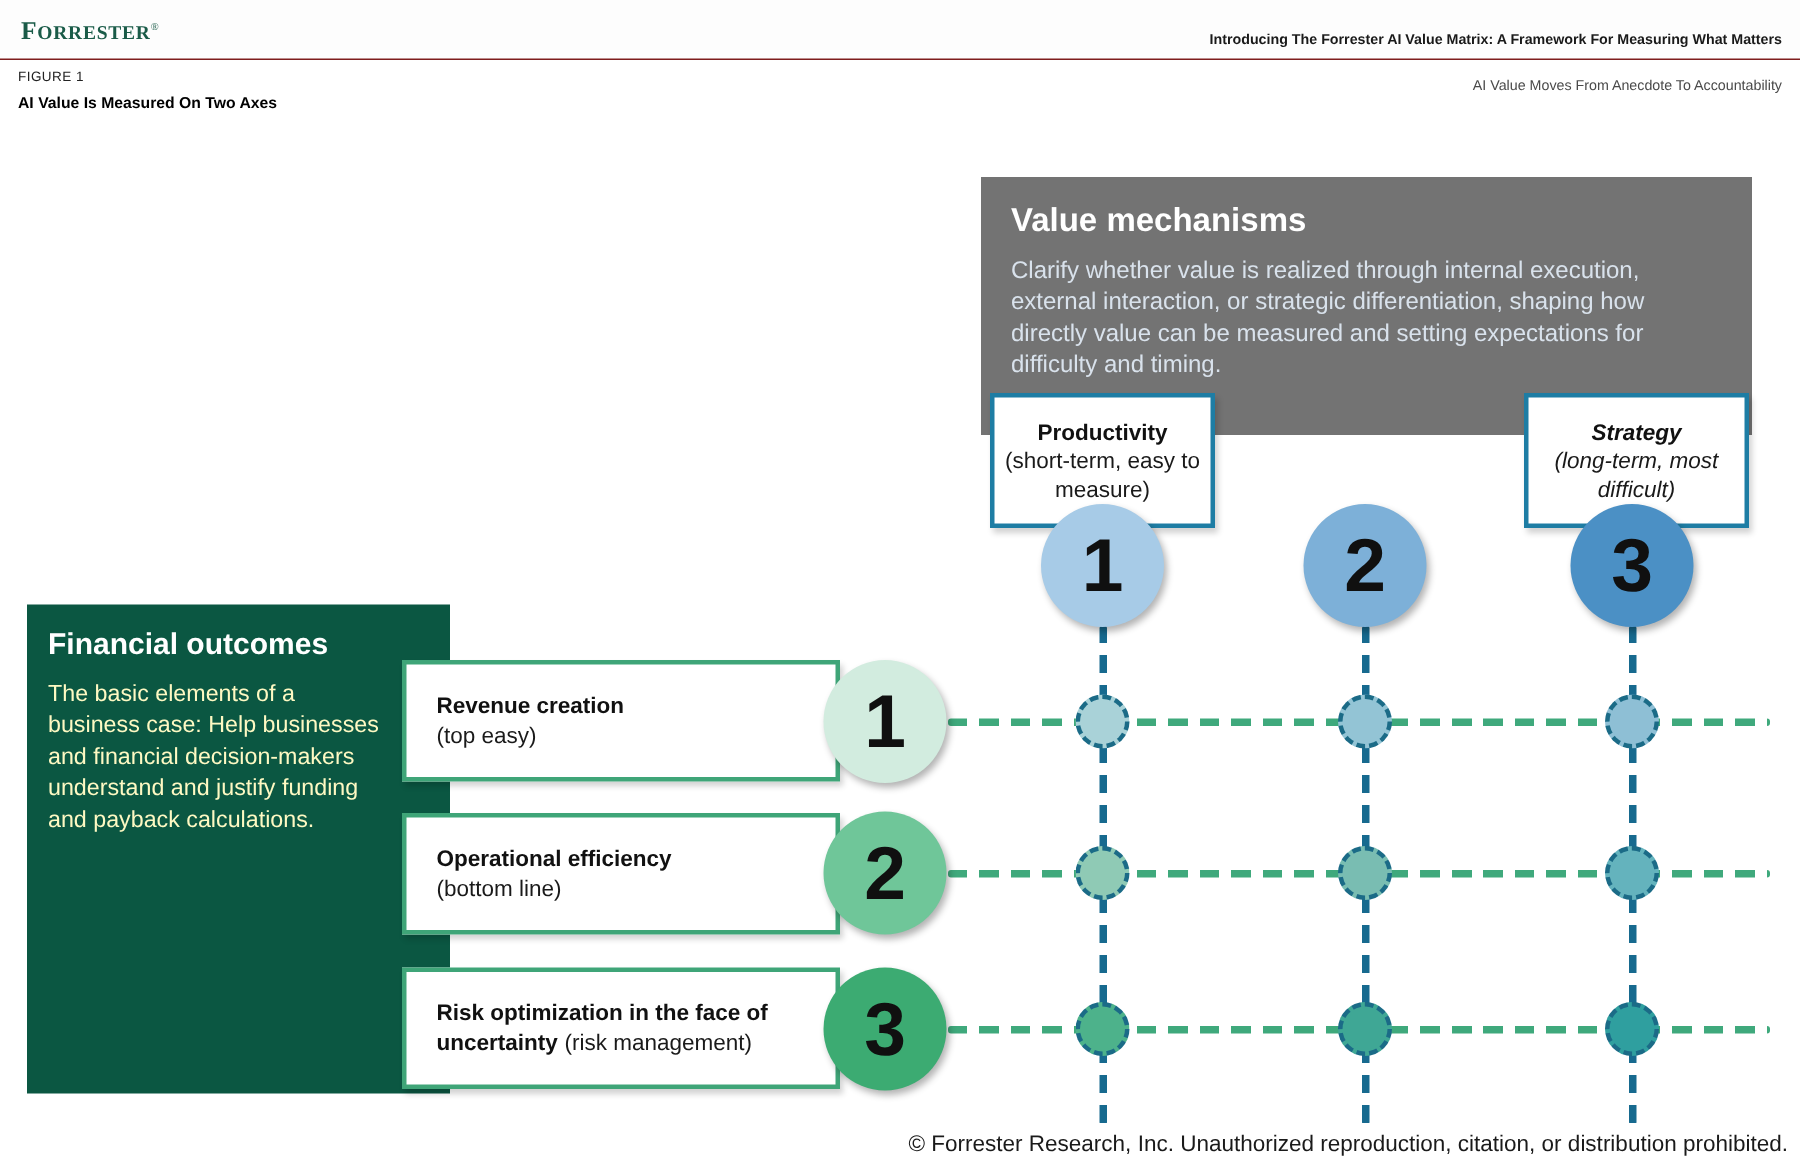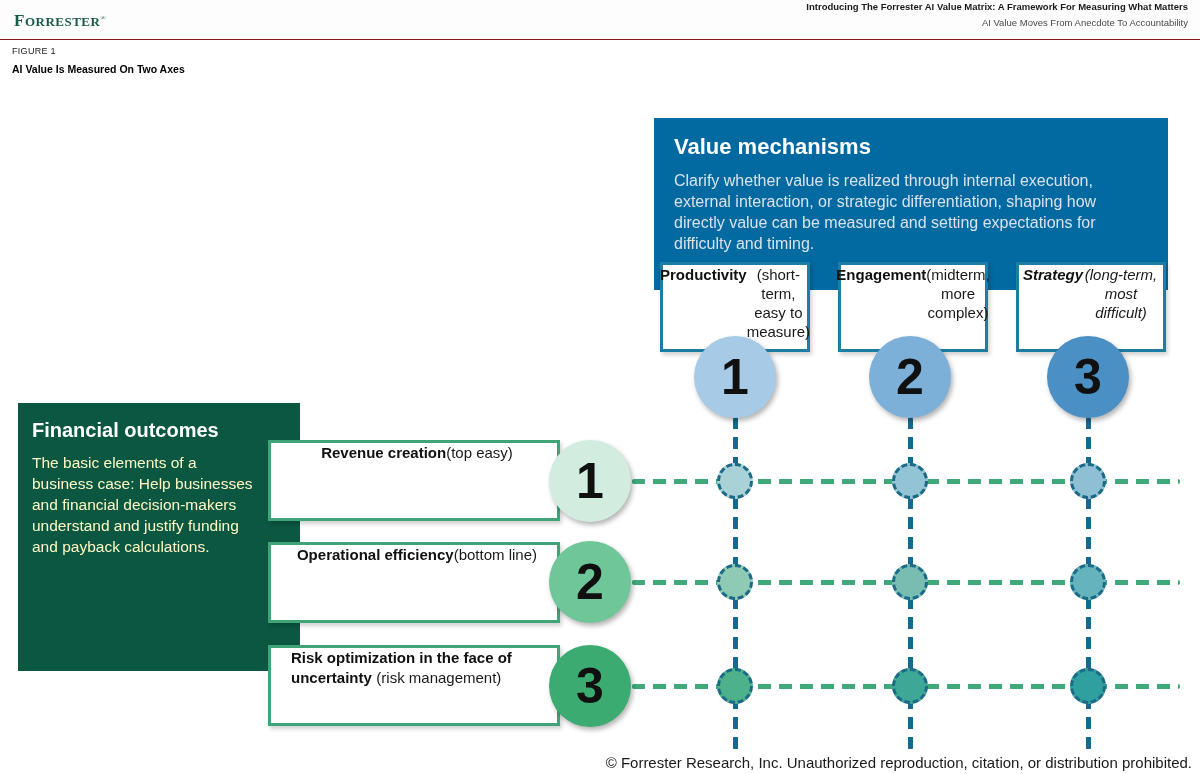--- a/index.html
+++ b/index.html
@@ -7,56 +7,56 @@
         font-family:"Liberation Sans",sans-serif;color:#111;}
 
   
   .topbar{position:absolute;left:0;top:0;width:1200px;height:39px;background:#fdfdfd;
           border-bottom:1px solid #7f1d1d;}
   .logo{position:absolute;left:14px;top:11px;font-family:"Liberation Serif",serif;
         color:#1a5b48;letter-spacing:.5px;white-space:nowrap;}
   .logo-f{font-size:17px;font-weight:bold;}
   .logo-rest{font-size:13px;font-weight:bold;}
   .logo-reg{font-size:7px;vertical-align:super;}
-  .hdr-right{position:absolute;right:12px;top:0;text-align:right;line-height:14px;}
+  .hdr-right{position:absolute;right:12px;top:20px;text-align:right;line-height:14px;}
   .hdr-title{font-size:9.5px;font-weight:bold;color:#1a1a1a;}
-  .hdr-sub{font-size:9.5px;color:#4a4a4a;margin-top:2px;}
+  .hdr-sub{font-size:9.5px;color:#4a4a4a;margin-top:17px;}
 
   .figure-label{position:absolute;left:12px;top:46px;font-size:9px;color:#222;letter-spacing:.3px;}
   .figure-title{position:absolute;left:12px;top:63px;font-size:10.5px;font-weight:bold;color:#000;}
 
   
   .vm-panel{position:absolute;left:654px;top:118px;width:514px;height:172px;
-            background:#0369a1;z-index:1;box-sizing:border-box;padding:14px 20px;}
+            background:#737373;z-index:1;box-sizing:border-box;padding:14px 20px;}
   .vm-title{font-size:22px;font-weight:bold;color:#ffffff;margin:2px 0 10px 0;}
   .vm-desc{font-size:16px;line-height:21px;color:#d9e2ec;width:472px;}
 
   .col-box{position:absolute;top:262px;width:150px;height:90px;background:#ffffff;
            border:3px solid #1e7da4;box-sizing:border-box;z-index:2;
-           display:flex;flex-direction:row;justify-content:center;text-align:center;
+           display:flex;flex-direction:column;justify-content:center;text-align:center;
            box-shadow:2px 3px 4px rgba(0,0,0,.18);padding:0 4px;}
   .col-box-1{left:660px;} .col-box-2{left:838px;} .col-box-3{left:1016px;font-style:italic;}
   .col-title{font-size:15px;font-weight:bold;color:#111;line-height:19px;}
   .col-sub{font-size:15px;color:#1a1a1a;line-height:19px;}
 
   .num-circle{position:absolute;width:82px;height:82px;border-radius:50%;z-index:3;
               display:flex;align-items:center;justify-content:center;
               font-size:50px;font-weight:bold;color:#101010;
               box-shadow:2px 3px 5px rgba(0,0,0,.3);}
   .col-c1{left:694px;top:336px;} .col-c2{left:869px;top:336px;} .col-c3{left:1047px;top:336px;}
 
   
-  .fo-panel{position:absolute;left:18px;top:403px;width:282px;height:268px;
+  .fo-panel{position:absolute;left:18px;top:403px;width:282px;height:326px;
             background:#0b5742;z-index:1;box-sizing:border-box;padding:12px 14px;}
   .fo-title{font-size:20px;font-weight:bold;color:#ffffff;margin:4px 0 10px 0;}
   .fo-desc{font-size:15.5px;line-height:21px;color:#fef9c3;width:224px;}
 
   .row-box{position:absolute;left:268px;width:292px;height:81px;background:#ffffff;
            border:3px solid #3fa578;box-sizing:border-box;z-index:2;
-           display:flex;justify-content:center;
+           display:flex;flex-direction:column;justify-content:center;
            box-shadow:2px 3px 4px rgba(0,0,0,.18);padding:0 14px 0 20px;}
   .row-box-1{top:440px;} .row-box-2{top:542px;} .row-box-3{top:645px;}
   .row-title{font-size:15px;font-weight:bold;color:#111;line-height:20px;}
   .row-sub{font-size:15px;color:#1a1a1a;line-height:20px;}
   .row-inline .row-title,.row-inline .row-sub{display:inline;}
 
   .row-c1{left:549px;top:440px;} .row-c2{left:549px;top:541px;} .row-c3{left:549px;top:645px;}
 
   
   .vline{position:absolute;top:417px;height:333px;width:5px;border-radius:2px;z-index:1;
@@ -108,24 +108,20 @@
   <div class="dot d-r2c2" style="background-color: rgb(121, 189, 178);"></div>
   <div class="dot d-r2c3" style="background-color: rgb(100, 179, 189);"></div>
   <div class="dot d-r3c1" style="background-color: rgb(77, 178, 139);"></div>
   <div class="dot d-r3c2" style="background-color: rgb(63, 167, 149);"></div>
   <div class="dot d-r3c3" style="background-color: rgb(47, 159, 159);"></div>
 
   <div class="col-box col-box-1">
     <div class="col-title">Productivity</div>
     <div class="col-sub">(short-term, easy to measure)</div>
   </div>
-  <div class="col-box col-box-2">
-    <div class="col-title">Engagement</div>
-    <div class="col-sub">(midterm, more complex)</div>
-  </div>
   <div class="col-box col-box-3">
     <div class="col-title">Strategy</div>
     <div class="col-sub">(long-term, most difficult)</div>
   </div>
 
   <div class="num-circle col-c1" style="background-color: rgb(167, 203, 231);">1</div>
   <div class="num-circle col-c2" style="background-color: rgb(125, 176, 216);">2</div>
   <div class="num-circle col-c3" style="background-color: rgb(75, 144, 197);">3</div>
 
   <section class="fo-panel">

